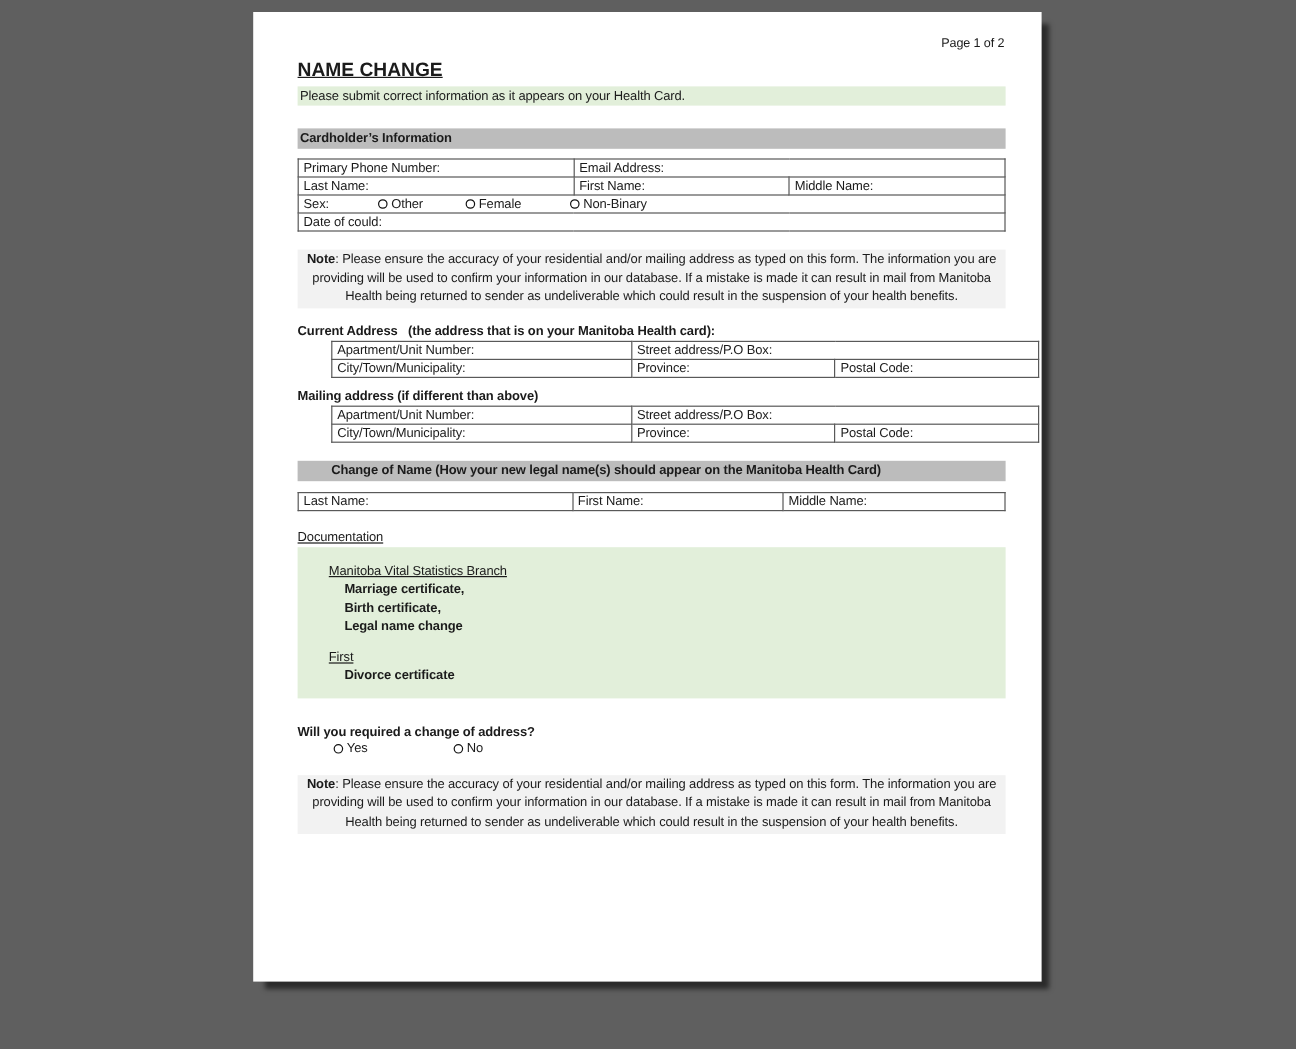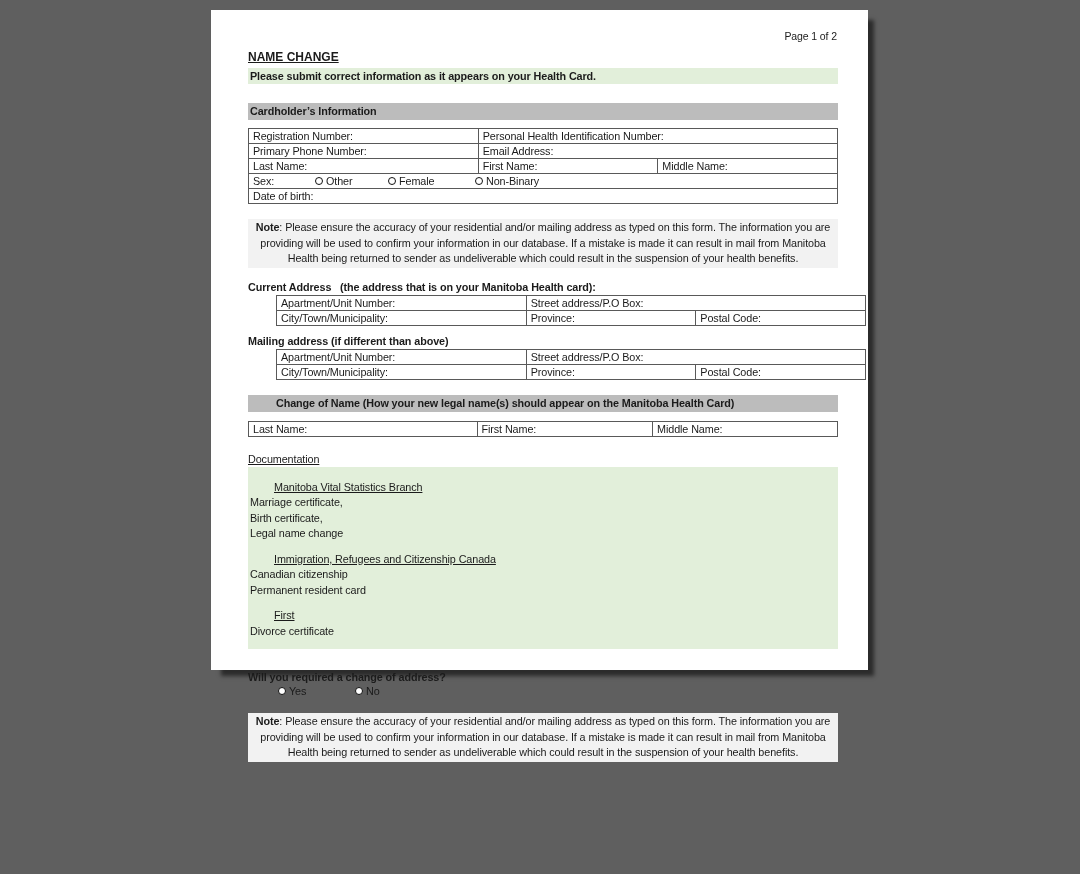--- a/index.html
+++ b/index.html
@@ -11,36 +11,36 @@
   body{
     background:var(--desktop-bg);
     font-family:"Liberation Sans","DejaVu Sans",sans-serif;
     color:var(--text);
     font-size:10.8px;
     letter-spacing:-0.1px;
     overflow:hidden;
     position:relative;
   }
   .page{
-    position:absolute; left:211px; top:10px; width:657px; height:660px;
+    position:absolute; left:211px; top:10px; width:657px; height:808px;
     background:var(--page-bg);
     box-shadow:8px 8px 4px -2px rgba(0,0,0,0.55);
   }
   .page-number{
     position:absolute; top:20px; right:31px; font-size:10.5px;
   }
   .content{ padding:0 30px 0 37px; }
   .form-title{
     margin-top:40px; margin-bottom:4px;
-    font-size:12px; font-weight:bold; text-decoration:underline;
+    font-size:16px; font-weight:bold; text-decoration:underline;
     letter-spacing:0;
   }
   .green-bar{
     background:var(--green-highlight);
-    font-weight:bold; padding:2px 2px; line-height:12px;
+    font-weight:normal; padding:2px 2px; line-height:12px;
   }
   .section-bar{
     background:var(--section-bar);
     font-weight:bold; padding:2px 2px; line-height:13px;
   }
   .bar-cardholder{ margin-top:19px; }
   .bar-change{ margin-top:15px;padding-left:28px; }
   table{
     width:100%; border-collapse:collapse; table-layout:fixed;
   }
@@ -76,44 +76,40 @@
     margin-top:16px; text-decoration:underline; display:inline-block;
   }
   .doc-panel{
     margin-top:2px; background:var(--green-highlight);
     padding:3px 4px 10px 2px; line-height:15.6px;
   }
   .doc-intro{ margin-bottom:0; }
   .doc-emph{ font-weight:bold; text-decoration:underline; }
   .doc-group{ margin-top:10px; }
   .doc-group-title{ text-decoration:underline; line-height:15.5px;padding-left:24px; }
-  .doc-item{ font-weight:normal; line-height:15.5px; }
+  .doc-item{ font-weight:bold; line-height:15.5px;margin-left:37px; }
   .question{ font-weight:bold; margin-top:22px; }
-  .question-opts{ margin-top:2px; padding-left:30px; display:flex; align-items:center; }
+  .question-opts{ margin-top:2px; padding-left:30px; display:flex; align-items:center;gap:23px; }
   .opt-yes{ width:77px; }
   .q-opt{ display:inline-flex; align-items:center; }
 </style>
 </head>
 <body>
 
 <div class="page">
   <div class="page-number">Page 1 of 2</div>
   <div class="content">
 
     <div class="form-title">NAME CHANGE</div>
     <div class="green-bar">Please submit correct information as it appears on your Health Card.</div>
 
     <div class="section-bar bar-cardholder">Cardholder’s Information</div>
 
     <table class="tbl-cardholder">
       <tbody>
-          <tr>
-        <td class="c1">Registration Number:</td>
-        <td colspan="2">Personal Health Identification Number:</td>
-      </tr>
       <tr>
         <td class="c1">Primary Phone Number:</td>
         <td colspan="2">Email Address:</td>
       </tr>
       <tr>
         <td class="c1">Last Name:</td>
         <td class="c2">First Name:</td>
         <td class="c3">Middle Name:</td>
       </tr>
       <tr>
@@ -129,21 +125,21 @@
                   <span>Female</span>
                 </span>
             <span class="sex-opt">
                   <span class="radio"></span>
                   <span>Non-Binary</span>
                 </span>
           </span>
         </td>
       </tr>
       <tr>
-        <td colspan="3">Date of birth:</td>
+        <td colspan="3">Date of could:</td>
       </tr>
     </tbody>
       </table>
 
     <p class="note"><span class="bold">Note</span><span>: Please ensure the accuracy of your residential and/or mailing address as typed on this form. The information you are providing will be used to confirm your information in our database. If a mistake is made it can result in mail from Manitoba Health being returned to sender as undeliverable which could result in the suspension of your health benefits.</span></p>
 
     <div class="sub-heading">Current Address   (the address that is on your Manitoba Health card):</div>
     <table class="tbl-address">
       <tbody>
           <tr>
@@ -187,25 +183,20 @@
     <div class="doc-heading">Documentation</div>
     <div class="doc-panel">
 
       <div class="doc-group">
         <div class="doc-group-title">Manitoba Vital Statistics Branch</div>
         <div class="doc-item">Marriage certificate,</div>
         <div class="doc-item">Birth certificate,</div>
         <div class="doc-item">Legal name change</div>
       </div>
 
-      <div class="doc-group">
-        <div class="doc-group-title">Immigration, Refugees and Citizenship Canada</div>
-        <div class="doc-item">Canadian citizenship</div>
-        <div class="doc-item">Permanent resident card</div>
-      </div>
 
       <div class="doc-group">
         <div class="doc-group-title">First</div>
         <div class="doc-item">Divorce certificate</div>
       </div>
     </div>
 
     <div class="question">Will you required a change of address?</div>
     <div class="question-opts">
       <span class="q-opt opt-yes">

